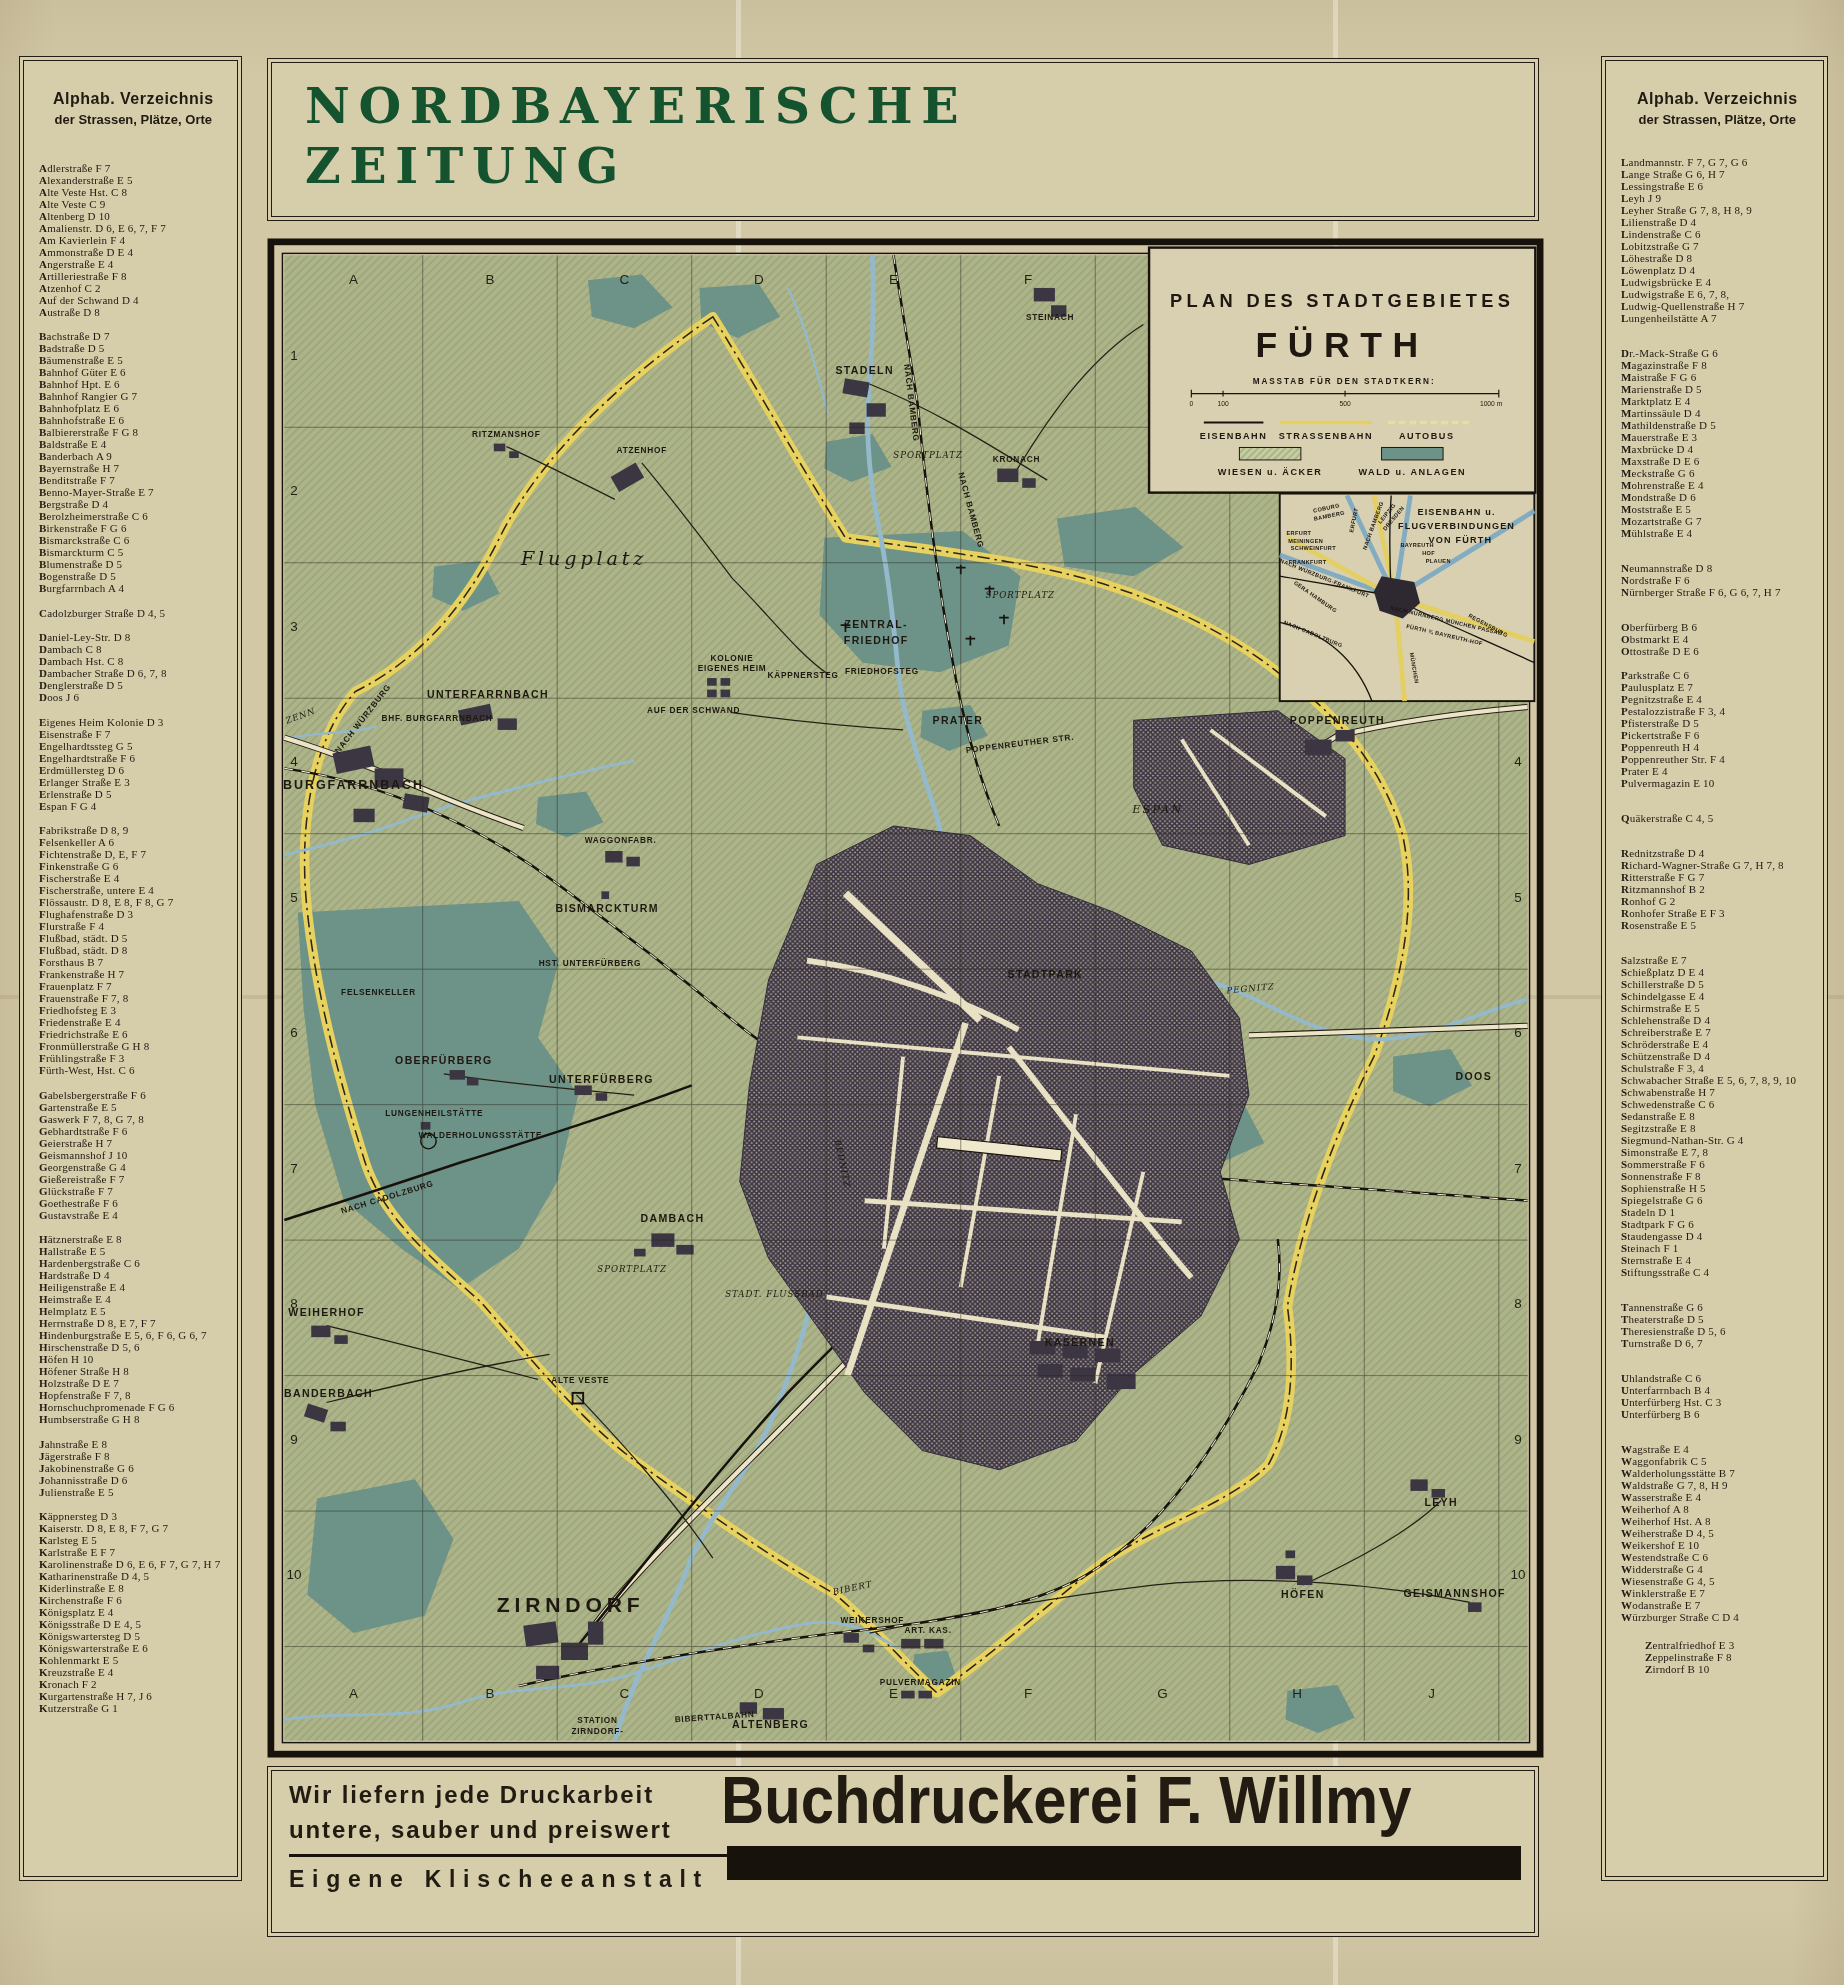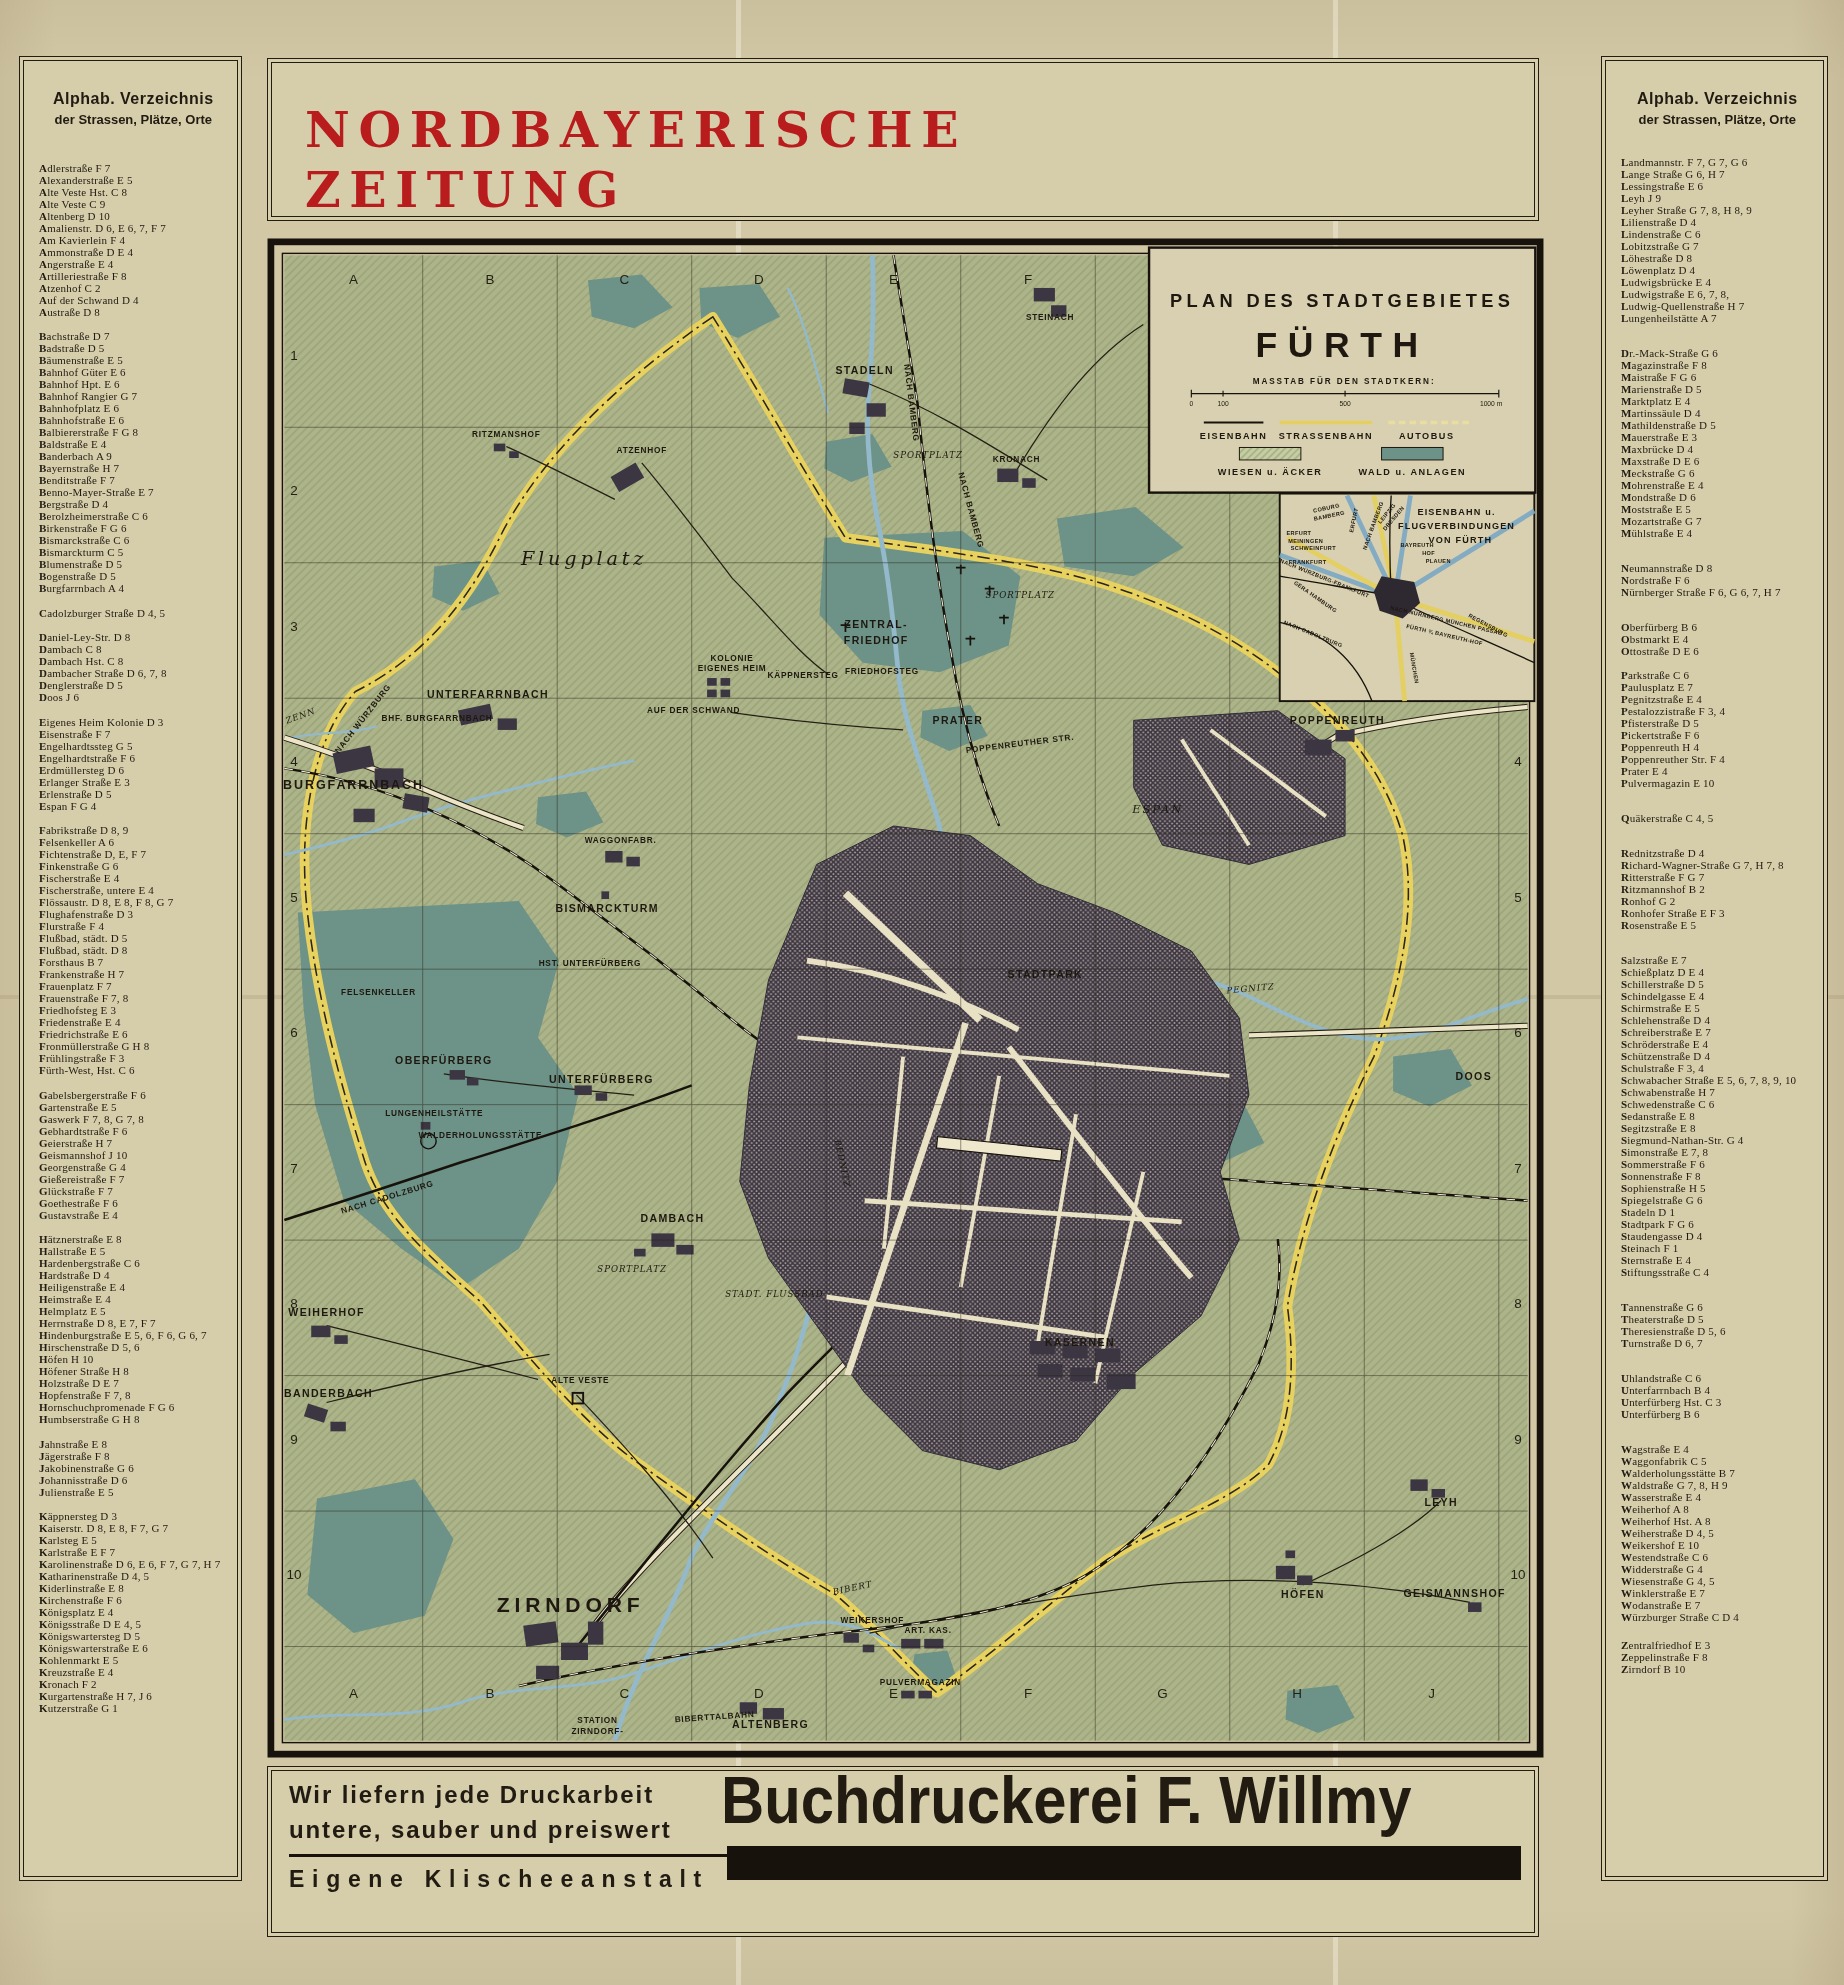--- a/index.html
+++ b/index.html
@@ -24,21 +24,21 @@
               text-align:center;margin-top:3.8px;}
   .idx-list{margin-top:35px;}
   .idx-group{margin-bottom:12.5px;}
   .idx-entry{font-size:11px;line-height:12px;letter-spacing:0.2px;
              padding-left:10.6px;text-indent:-10.6px;white-space:normal;}
   .idx-entry::first-letter{font-weight:bold;}
 
   
   #header-box{left:267px;top:58px;width:1270px;height:161px;}
   .masthead{position:absolute;left:37px;top:17.3px;font-family:"DejaVu Serif",serif;font-weight:bold;
-            font-size:49px;line-height:60px;letter-spacing:8.6px;color:#b91c1c;margin-top:24px;}
+            font-size:49px;line-height:60px;letter-spacing:8.6px;color:#14532d;}
   .taglines{position:absolute;left:946px;top:77px;}
   .tagrow{display:flex;align-items:center;height:38px;}
   .tagdot{width:23px;height:29px;border-radius:50%;background:#17120b;margin-right:25px;flex:none;}
   .tagtext{font-family:"DejaVu Serif",serif;font-weight:bold;font-size:18px;letter-spacing:3.4px;white-space:nowrap;}
 
   
   #footer-box{left:267px;top:1766px;width:1270px;height:169px;}
   .foot-left{position:absolute;left:21px;top:9.6px;width:461px;font-family:"Liberation Sans",sans-serif;}
   .foot-l1{font-weight:bold;font-size:24px;letter-spacing:1.9px;line-height:35px;}
   .foot-rule{width:450px;height:2.4px;background:#17120b;margin:7.7px 0 9.6px 0;}
@@ -344,21 +344,21 @@
         <div class="idx-entry">Weiherhof Hst. A 8</div>
         <div class="idx-entry">Weiherstraße D 4, 5</div>
         <div class="idx-entry">Weikershof E 10</div>
         <div class="idx-entry">Westendstraße C 6</div>
         <div class="idx-entry">Widderstraße G 4</div>
         <div class="idx-entry">Wiesenstraße G 4, 5</div>
         <div class="idx-entry">Winklerstraße E 7</div>
         <div class="idx-entry">Wodanstraße E 7</div>
         <div class="idx-entry">Würzburger Straße C D 4</div>
       </div>
-      <div class="idx-group" style="margin-bottom: 23px;">
+      <div class="idx-group" style="margin-bottom: 23px; margin-left: 24px;">
         <div class="idx-entry">Zentralfriedhof E 3</div>
         <div class="idx-entry">Zeppelinstraße F 8</div>
         <div class="idx-entry">Zirndorf B 10</div>
       </div>
     </div>
 </div>
 
 <div class="dbox" id="header-box">
   <div class="masthead">
     <div>NORDBAYERISCHE</div>

